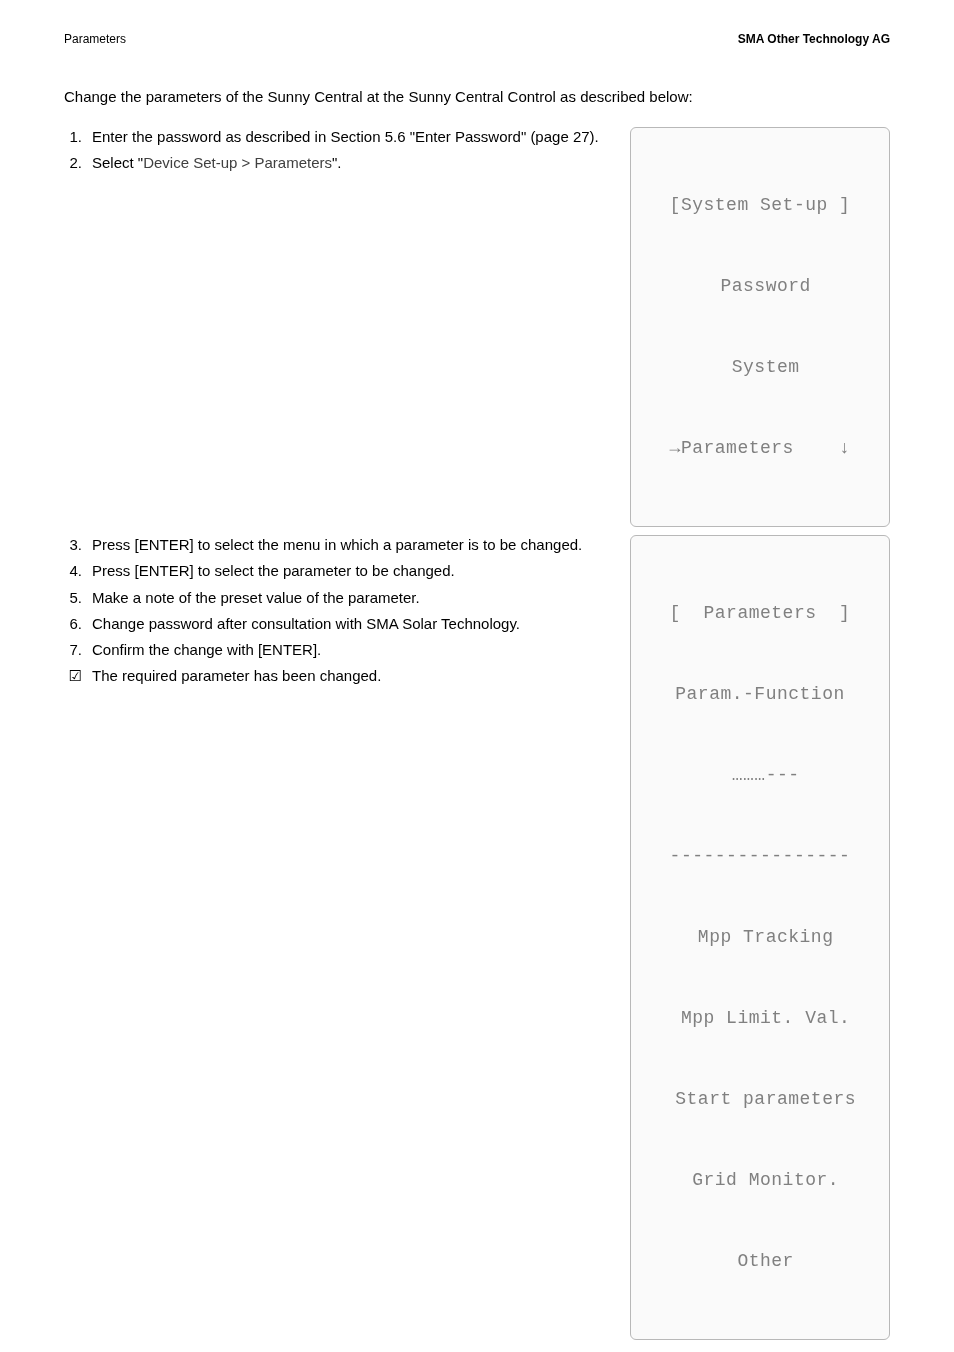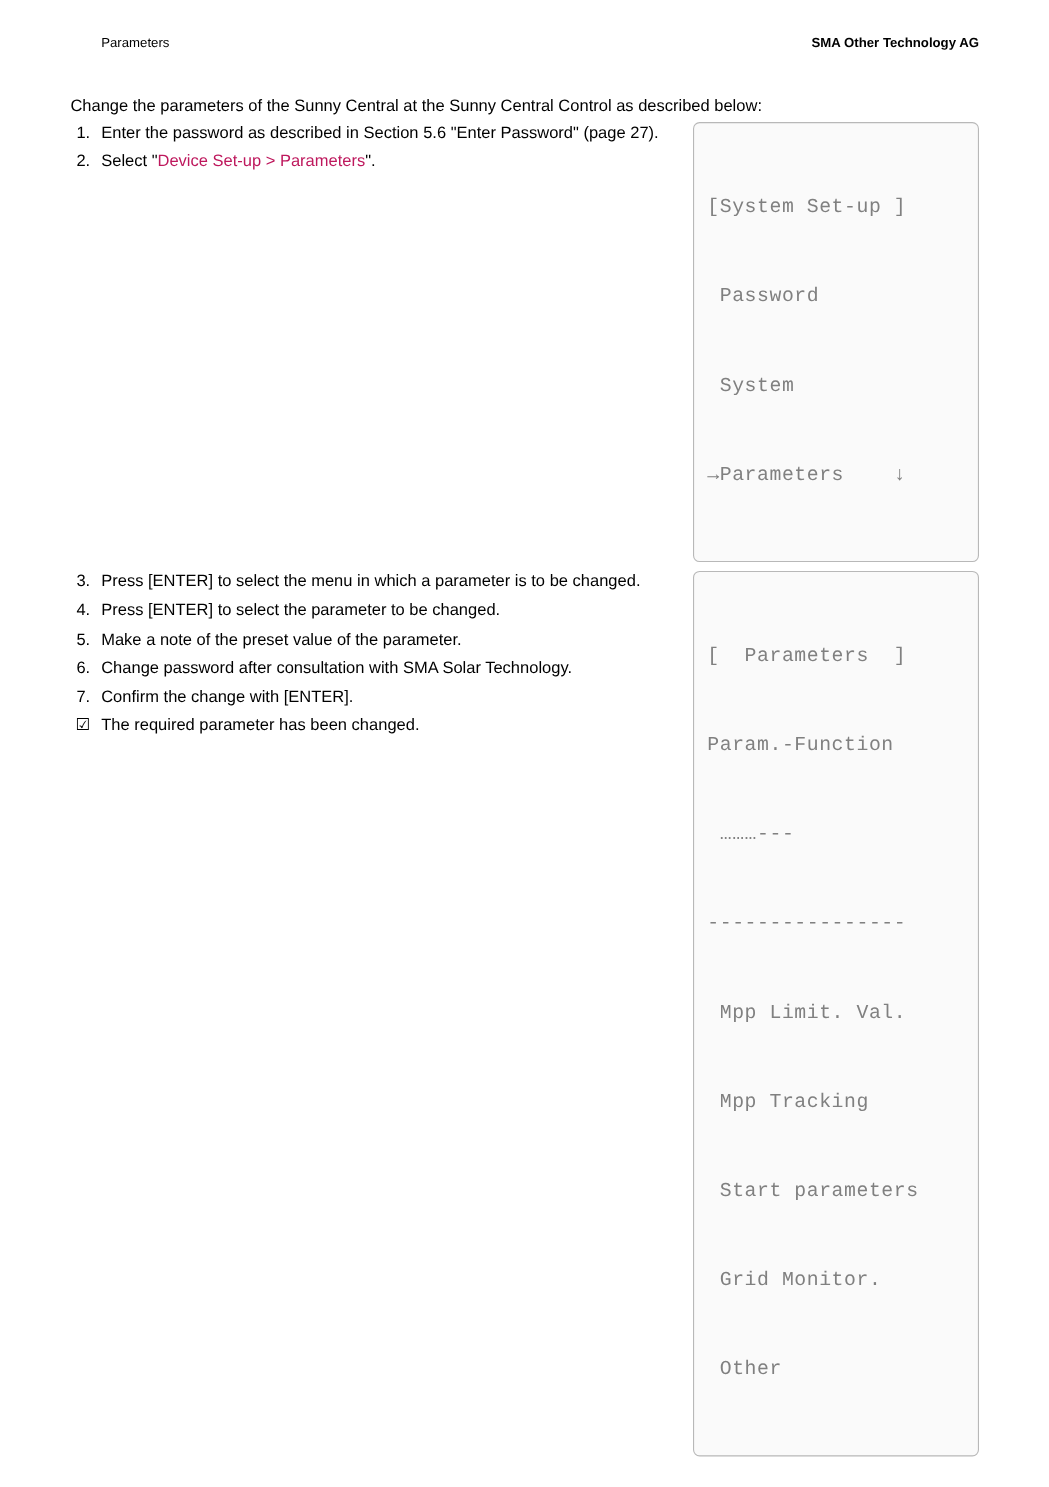--- a/index.html
+++ b/index.html
@@ -15,25 +15,25 @@
     min-height: 1352px;
     padding: 32px 64px 48px 64px;
     position: relative;
   }
   .header-row {
     display: flex;
     justify-content: space-between;
     font-size: 12px;
     margin-bottom: 42px;
   }
-  .header-left { font-weight: 300; margin-left: 28px; }
+  .header-left { font-weight: 300; }
   .header-right { font-weight: bold; }
   .intro {
     font-size: 15px;
-    margin-bottom: 6px;
+    margin-bottom: 22px;
   }
   .section-block {
     display: flex;
     align-items: flex-start;
     gap: 24px;
     margin-bottom: 8px;
   }
   .steps-col { flex: 1; }
   .screen-col { flex-shrink: 0; }
   ol.steps {
@@ -54,35 +54,35 @@
     padding-right: 10px;
   }
   .step-text { flex: 1; }
   .checkbox-marker {
     width: 28px;
     flex-shrink: 0;
     text-align: right;
     padding-right: 10px;
     font-family: "Segoe UI Symbol", sans-serif;
   }
-  .grey-text { color: #be185d; }
+  .grey-text { color: #404040; }
   .device-screen {
     border: 1px solid #b8b8b8;
     border-radius: 6px;
     background: #fafafa;
     padding: 10px 12px;
     width: 260px;
     font-family: "Courier New", Courier, monospace;
     font-size: 18px;
     color: #808080;
     line-height: 1.5;
     letter-spacing: 0.5px;
     white-space: pre;
   }
-  .device-screen .row { display: block; }
+  .device-screen .row { display: block; text-align: center; }
 </style>
 </head>
 <body>
 
 <div class="page">
 
   <div class="header-row">
     <div class="header-left">Parameters</div>
     <div class="header-right">SMA Other Technology AG</div>
   </div>
@@ -142,22 +142,22 @@
           <span class="step-text">The required parameter has been changed.</span>
         </li>
       </ol>
     </div>
     <div class="screen-col">
       <div class="device-screen">
         <span class="row">[  Parameters  ]</span>
         <span class="row">Param.-Function</span>
         <span class="row"> ………---</span>
         <span class="row">----------------</span>
+        <span class="row"> Mpp Tracking</span>
         <span class="row"> Mpp Limit. Val.</span>
-        <span class="row"> Mpp Tracking</span>
         <span class="row"> Start parameters</span>
         <span class="row"> Grid Monitor.</span>
         <span class="row"> Other</span>
       </div>
     </div>
   </div>
 
 </div>
 
 </body></html>

